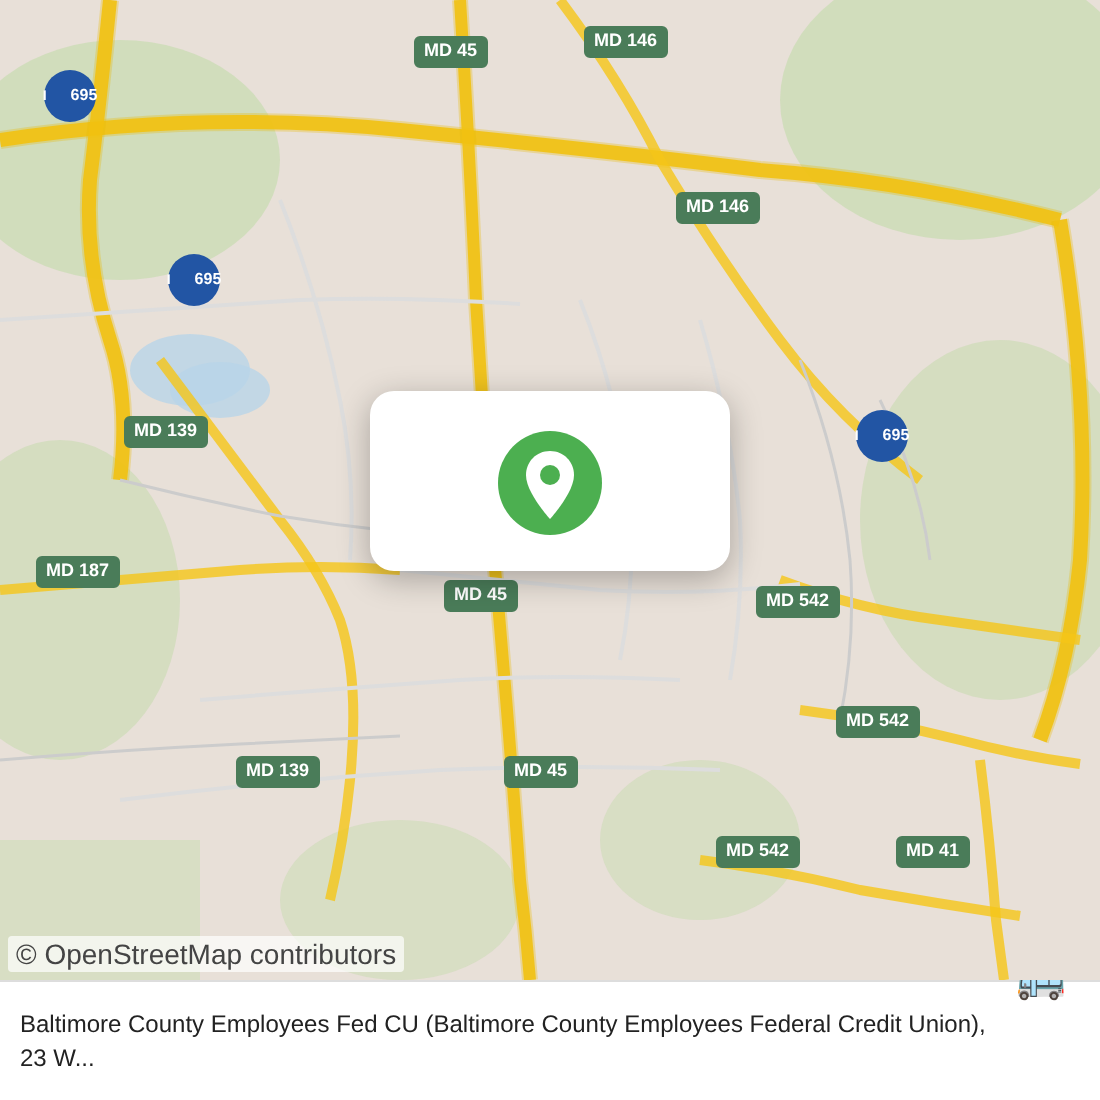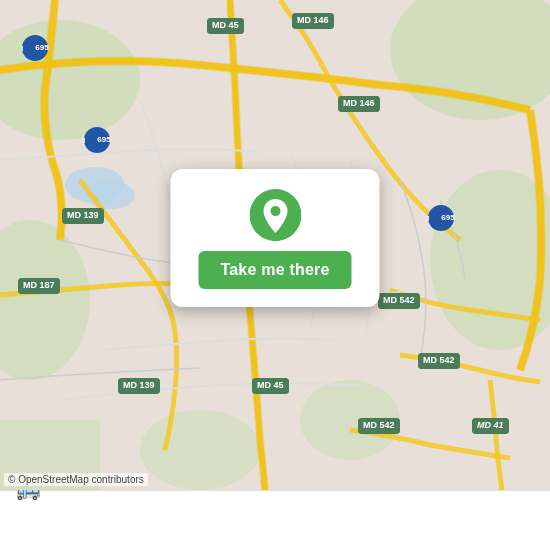--- a/index.html
+++ b/index.html
@@ -246,38 +246,38 @@
   
   <div class="road-badge green" style="top:293px;left:378px;">MD 542</div>
 
   
   <div class="road-badge green" style="top:353px;left:418px;">MD 542</div>
 
   
   <div class="road-badge green" style="top:418px;left:358px;">MD 542</div>
 
   
-  <div class="road-badge green" style="top:418px;left:472px;font-style:italic;">MD 41</div>
+  <div class="road-badge green" style="top:418px;left:448px;">MD 41</div>
 
   
   <div id="card-overlay">
 
     <svg id="pin-icon" viewBox="0 0 52 52" xmlns="http://www.w3.org/2000/svg">
       <circle cx="26" cy="26" r="26" fill="#4CAF50"></circle>
       <path d="M26 10 C19 10 14 15.5 14 22 C14 31 26 44 26 44 C26 44 38 31 38 22 C38 15.5 33 10 26 10Z" fill="white"></path>
       <circle cx="26" cy="22" r="5" fill="#4CAF50"></circle>
     </svg>
-    <button id="take-me-there-btn">Take me there</button>
-  </div>
-
-  
-  <div id="attribution" style="position:absolute;bottom:4px;left:4px;font-size:10px;color:#444;background:rgba(255,255,255,0.7);padding:1px 4px;border-radius:2px;">
+  </div>
+
+  
+  <div id="attribution" style="position:absolute;bottom:4px;left:4px;font-size:14px;color:#444;background:rgba(255,255,255,0.7);padding:1px 4px;border-radius:2px;">
     <span>© OpenStreetMap contributors</span>
   </div>
 
 </div>
 
 <div id="bottom-bar">
+  <div id="place-info">Baltimore County Employees Fed CU (Baltimore County Employees Federal Credit Union), 23 W...</div>
   <div id="moovit-logo">
     <span class="moovit-icon">🚌</span>
     <span class="moovit-text">moovit</span>
   </div>
 </div>
 
 </body></html>

